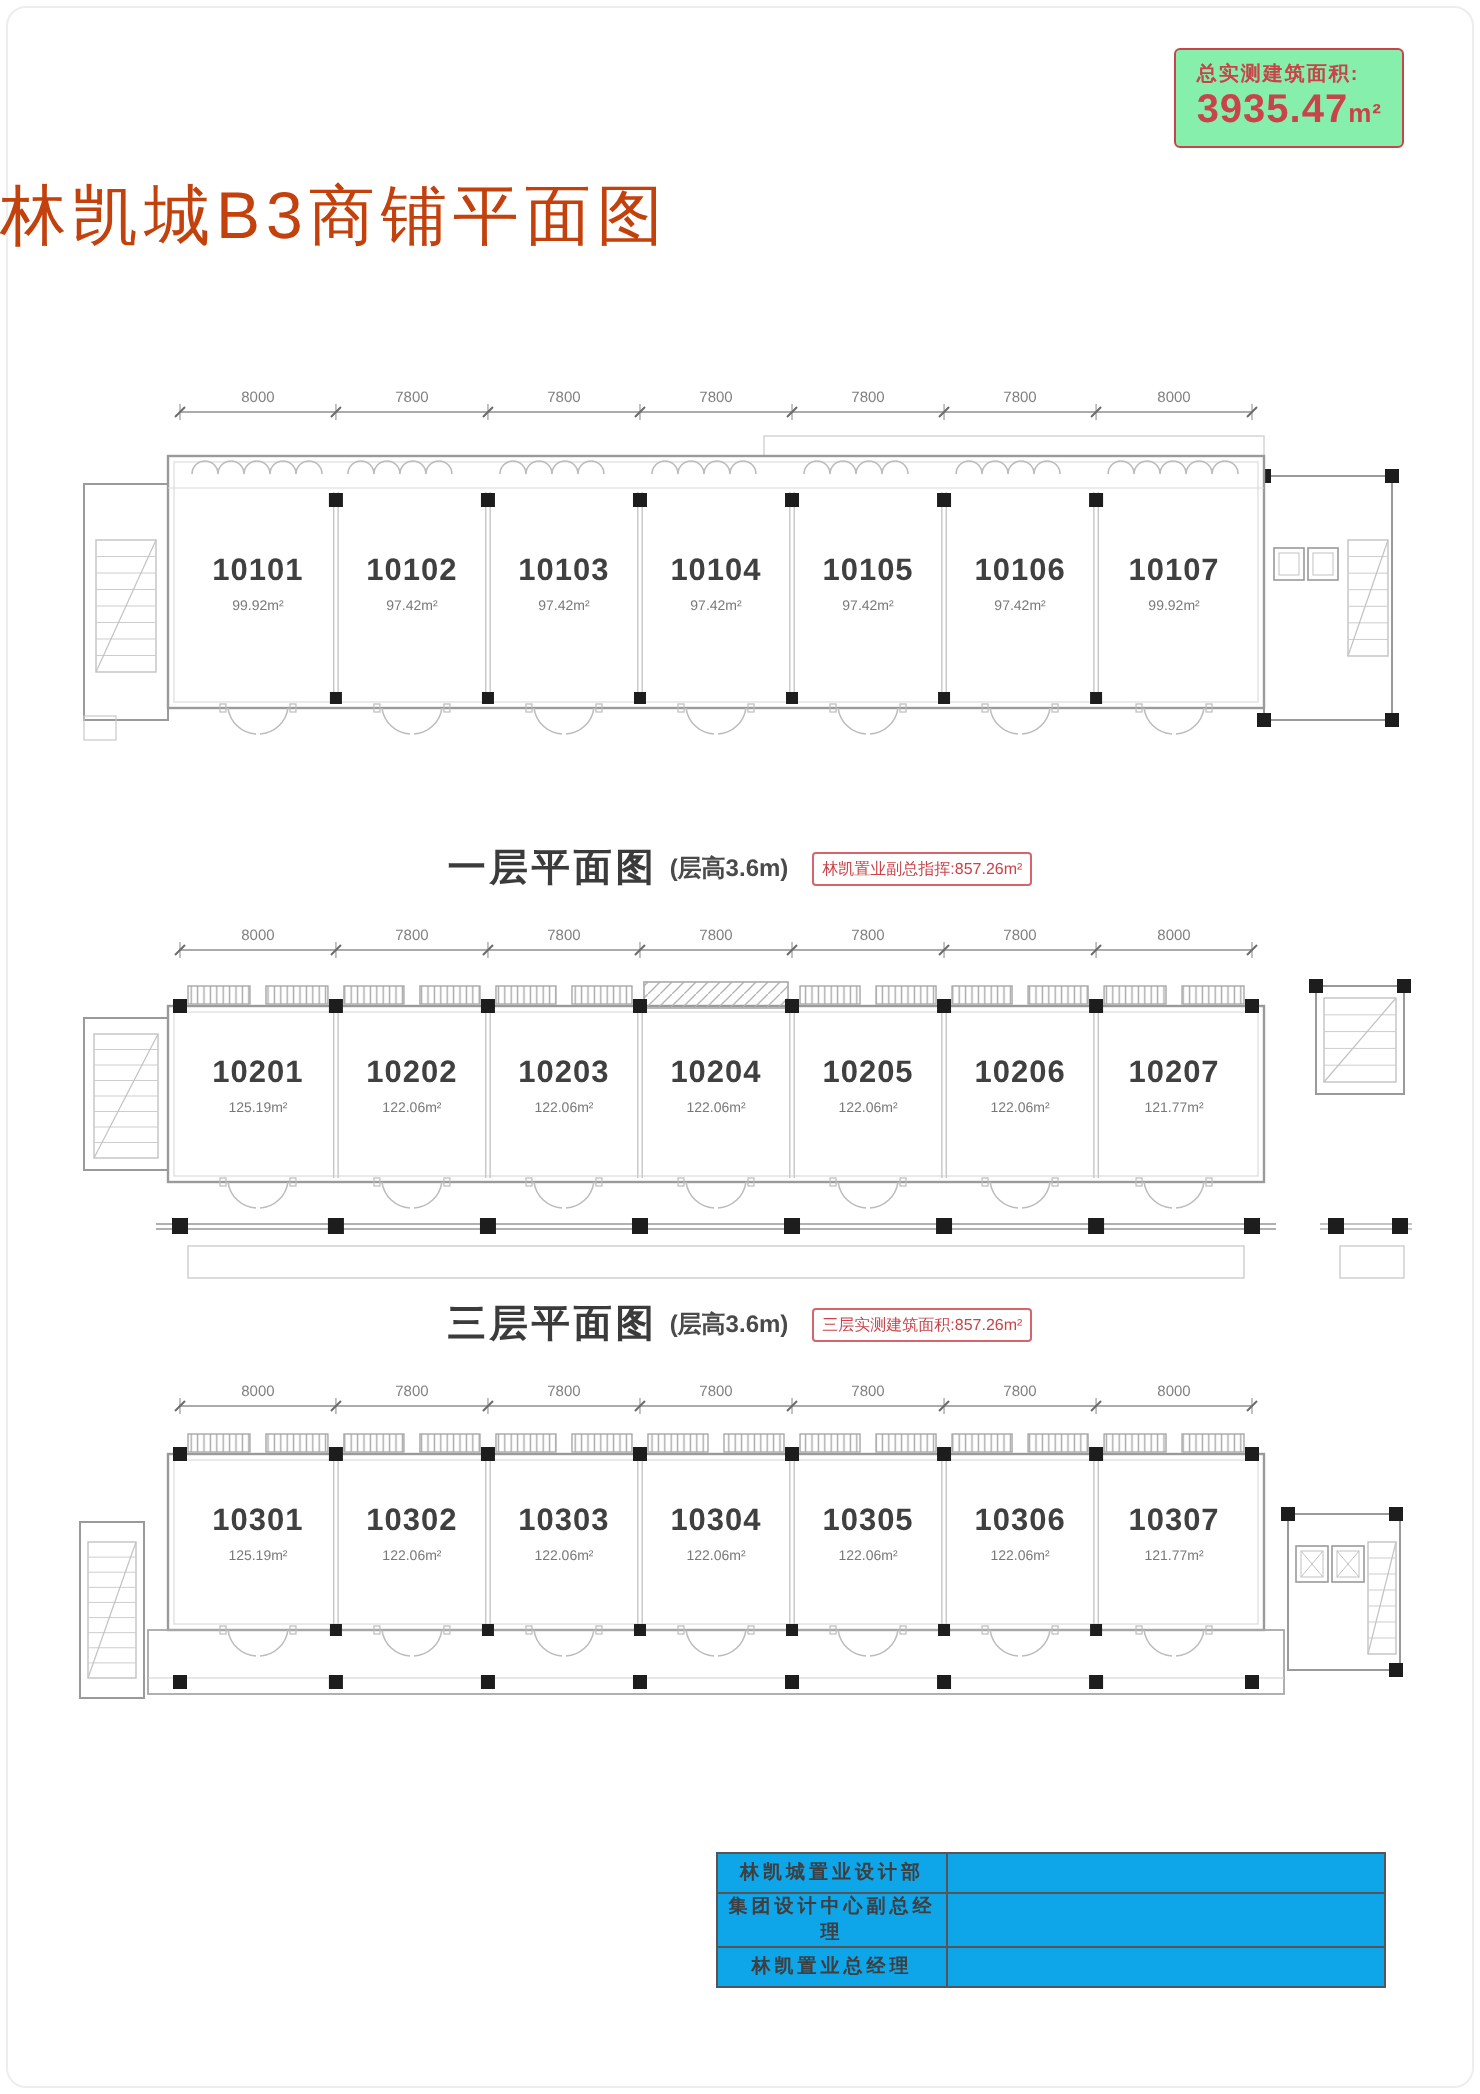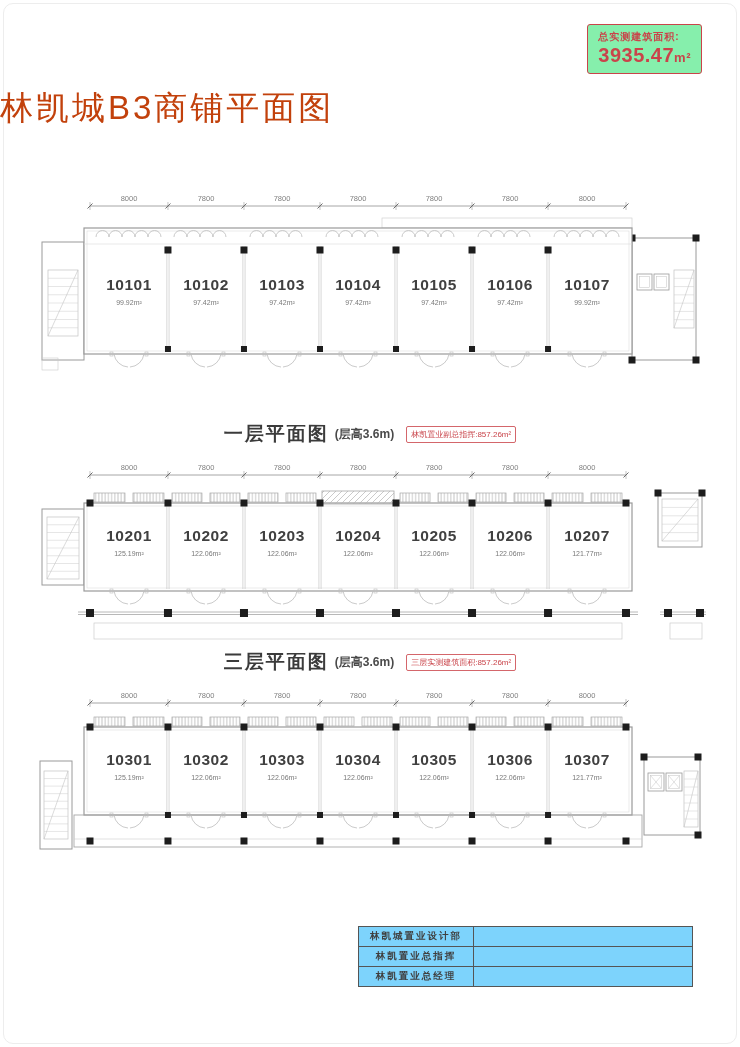--- a/index.html
+++ b/index.html
@@ -18,21 +18,21 @@
   
   .sec{position:absolute;left:0;width:740px;text-align:center;}
   .sec-1{top:176px}.sec-2{top:421px}.sec-3{top:649px}
   .floor-header{display:inline-flex;align-items:center;justify-content:center;gap:4px;height:26px;}
   .floor-name{font-size:19px;font-weight:700;color:#3b3b3b;letter-spacing:2px;}
   .floor-height{font-size:12px;font-weight:600;color:#4a4a4a;margin-left:2px;}
   .floor-badge{font-size:8px;color:#c9444a;border:1px solid #d4666b;border-radius:2px;padding:2px 4px;margin-left:8px;background:#fff;letter-spacing:0;}
   svg.plan{display:block;margin:8px auto 0;}
 
   
-  table.sig{position:absolute;top:926px;left:358px;border-collapse:collapse;background:#7dd3fc;}
+  table.sig{position:absolute;top:926px;left:358px;border-collapse:collapse;background:#0ea5e9;}
   table.sig td{border:1px solid #555;height:19px;padding:0;}
   table.sig td.lbl{width:108px;font-size:9.5px;font-weight:700;color:#3f3f3f;text-align:center;letter-spacing:2px;padding:0 3px;}
   table.sig td.val{width:218px;}
 </style>
 </head>
 <body>
 
 <div class="page-frame"></div>
 
 <div class="total-badge">
@@ -505,21 +505,21 @@
     </svg>
 </div>
 
 <table class="sig">
   <tbody id="sig-body">
       <tr>
         <td class="lbl">林凯城置业设计部</td>
         <td class="val"></td>
       </tr>
       <tr>
-        <td class="lbl">林凯置业总指挥</td>
+        <td class="lbl">集团设计中心副总经理</td>
         <td class="val"></td>
       </tr>
       <tr>
         <td class="lbl">林凯置业总经理</td>
         <td class="val"></td>
       </tr>
     </tbody>
 </table>
 
 </body></html>

